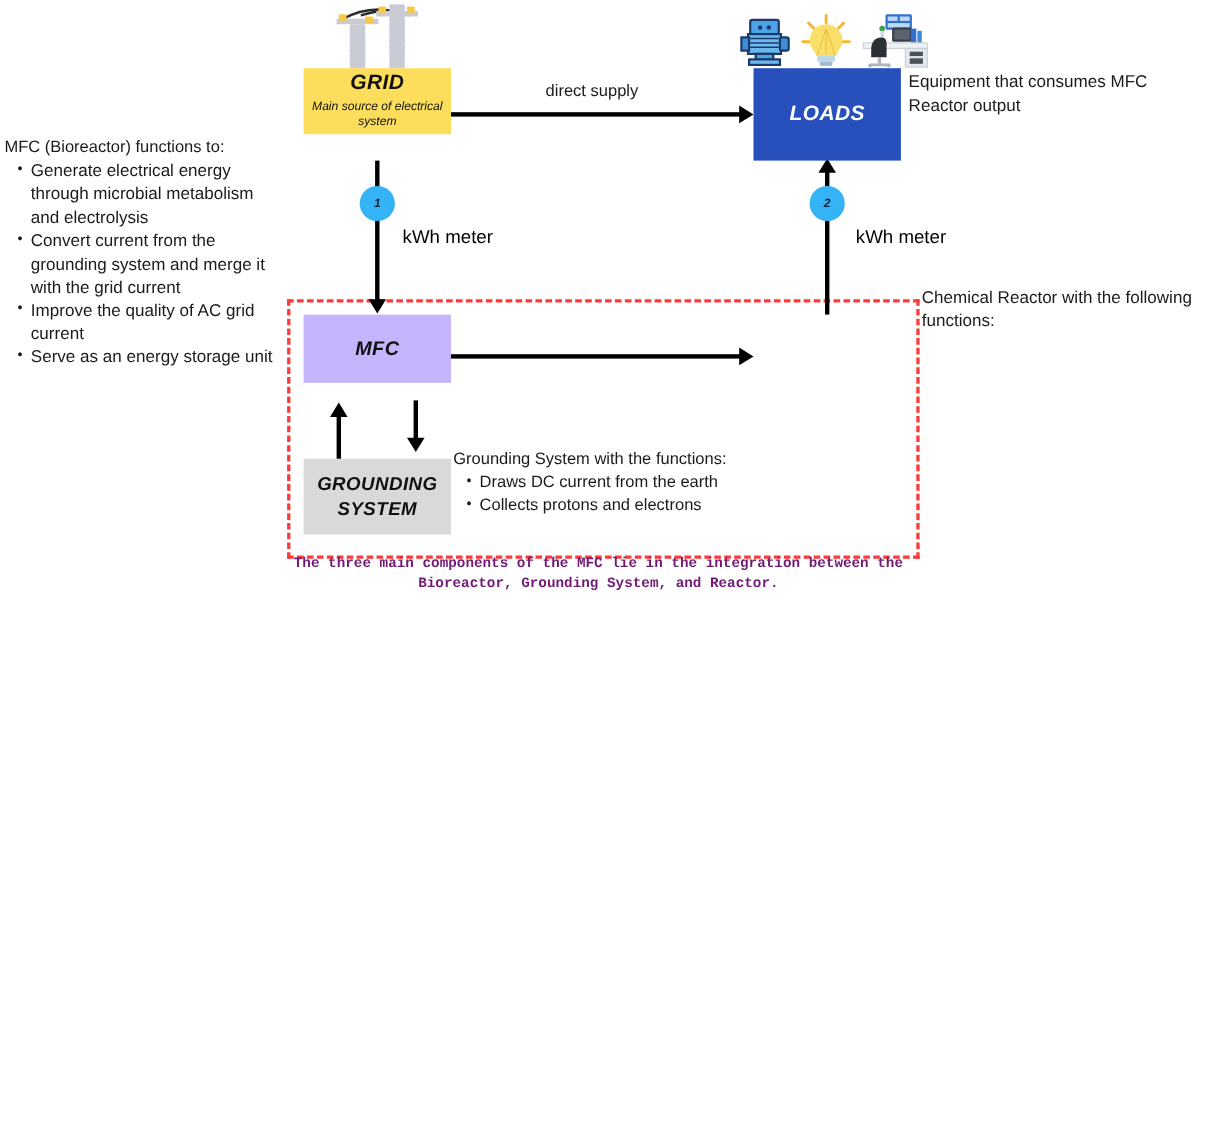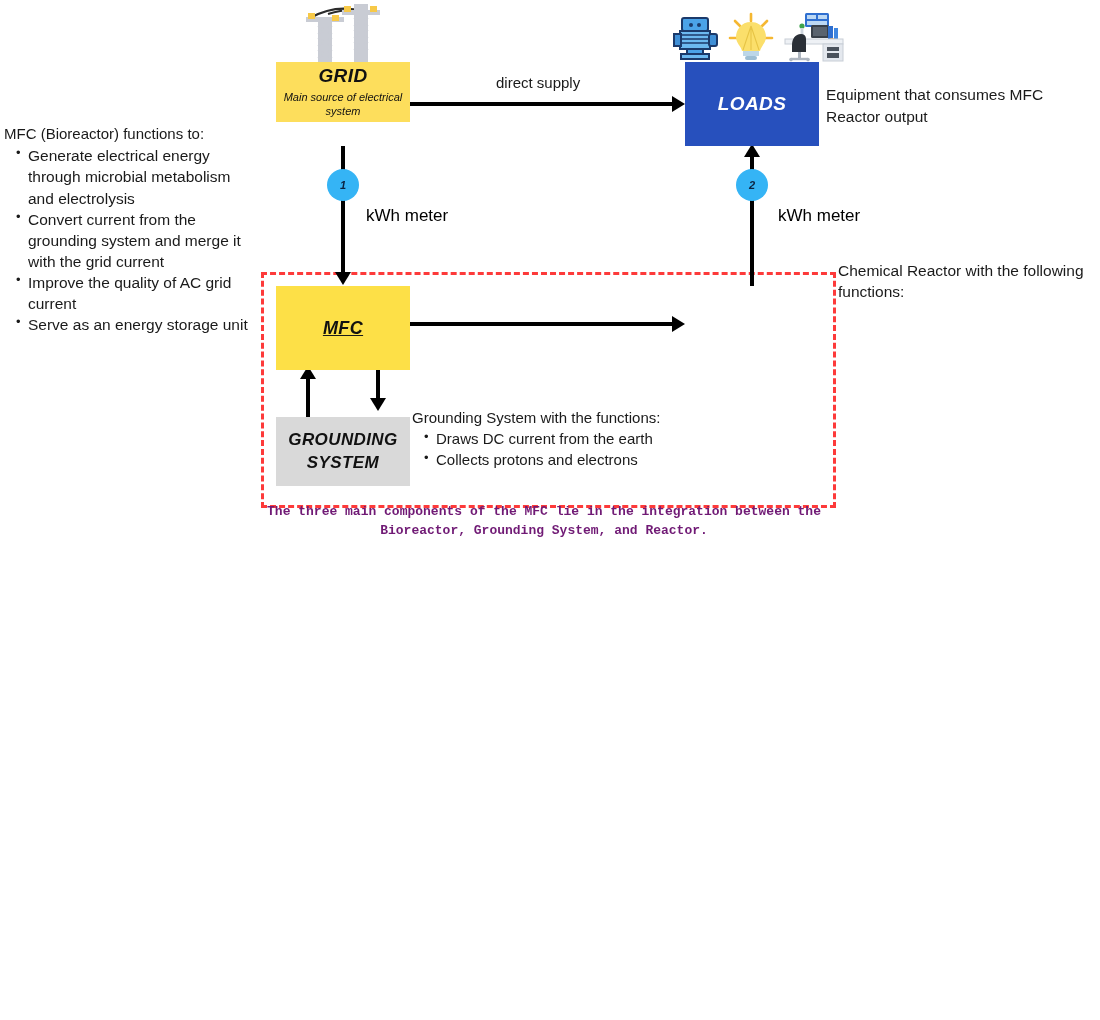--- a/index.html
+++ b/index.html
@@ -22,21 +22,21 @@
     font-style:italic;line-height:1.25;
   }
 
   #grid-node{left:276px;top:62px;width:134px;height:60px;background:#fdde5c;}
   #grid-node .title{font-size:19px;color:#111;}
   #grid-node .sub{font-size:11px;color:#111;margin-top:4px;width:120px;}
 
   #loads-node{left:685px;top:62px;width:134px;height:84px;background:#2750bd;}
   #loads-node .title{font-size:19px;color:#ffffff;}
 
-  #mfc-node{left:276px;top:286px;width:134px;height:84px;background:#fde047;text-decoration:underline;}
+  #mfc-node{left:276px;top:286px;width:134px;height:62px;background:#c4b5fd;}
   #mfc-node .title{font-size:18px;color:#111;}
 
   #reactor-node{left:685px;top:286px;width:134px;height:78px;background:#fd8d4e;}
   #reactor-node .title{font-size:18px;color:#111;}
 
   #grounding-node{left:276px;top:417px;width:134px;height:69px;background:#d9d9d9;}
   #grounding-node .title{font-size:17px;color:#111;line-height:1.35;}
 
   
   #dashed-region{
@@ -74,21 +74,21 @@
   #left-text{left:4px;top:124px;width:256px;}
   #left-text .head{font-size:15px;}
   #left-text ul{padding-left:12px;}
 
   #right-text{left:838px;top:260px;width:258px;}
   #right-text ul{padding-left:14px;}
 
   #grounding-text{left:412px;top:408px;width:300px;font-size:15px;}
   #grounding-text ul{padding-left:12px;}
 
-  #loads-note{left:826px;top:84px;width:250px;font-size:15.5px;line-height:1.4;z-index:7;position:absolute;}
+  #loads-note{left:826px;top:64px;width:250px;font-size:15.5px;line-height:1.4;z-index:7;position:absolute;}
 
   #caption{
     position:absolute;left:258px;top:503px;width:572px;text-align:center;
     font-size:13px;font-weight:bold;line-height:1.45;color:#701a75;z-index:7;font-family:Liberation Mono, monospace;
   }
 
   
   .icon-art{position:absolute;z-index:5;}
   #pylon-icon{left:298px;top:0px;width:94px;height:62px;}
   #motor-icon{left:671px;top:14px;width:50px;height:48px;}

